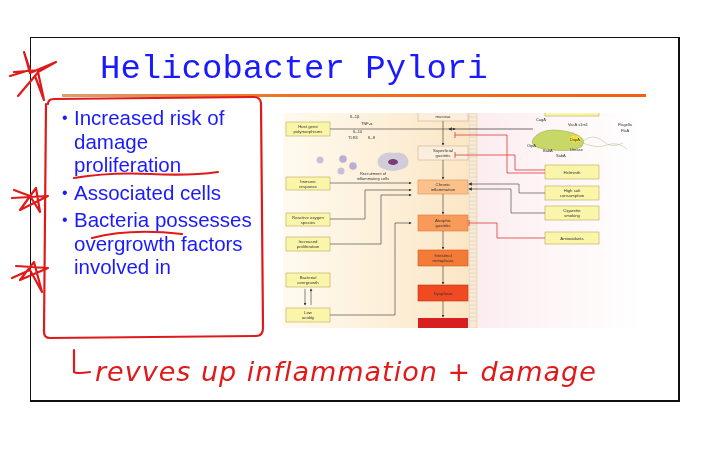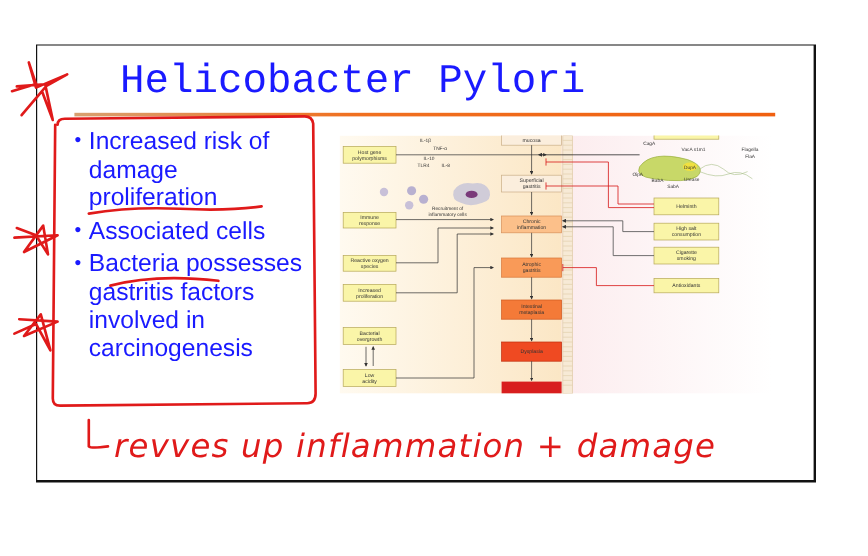--- a/index.html
+++ b/index.html
@@ -25,23 +25,22 @@
   <p class="bullet">
     <span>Increased risk of</span><br>
     <span>damage</span><br>
     <span>proliferation</span>
   </p>
   <p class="bullet">
     <span>Associated cells</span><br>
   </p>
   <p class="bullet">
     <span>Bacteria possesses</span><br>
-    <span>gastritis factors</span><br>
+    <span>overgrowth factors</span><br>
     <span>involved in</span><br>
-    <span>carcinogenesis</span>
   </p>
 </div>
 
 <svg class="diagram" viewBox="0 0 360 215" xmlns="http://www.w3.org/2000/svg">
   <defs>
     <linearGradient id="bgL" x1="0" x2="1" y1="0" y2="0">
       <stop offset="0" stop-color="#fffaf0"></stop>
         <stop offset="1" stop-color="#fbe6c4"></stop>
     </linearGradient>
     <linearGradient id="bgR" x1="0" x2="1" y1="0" y2="0">

